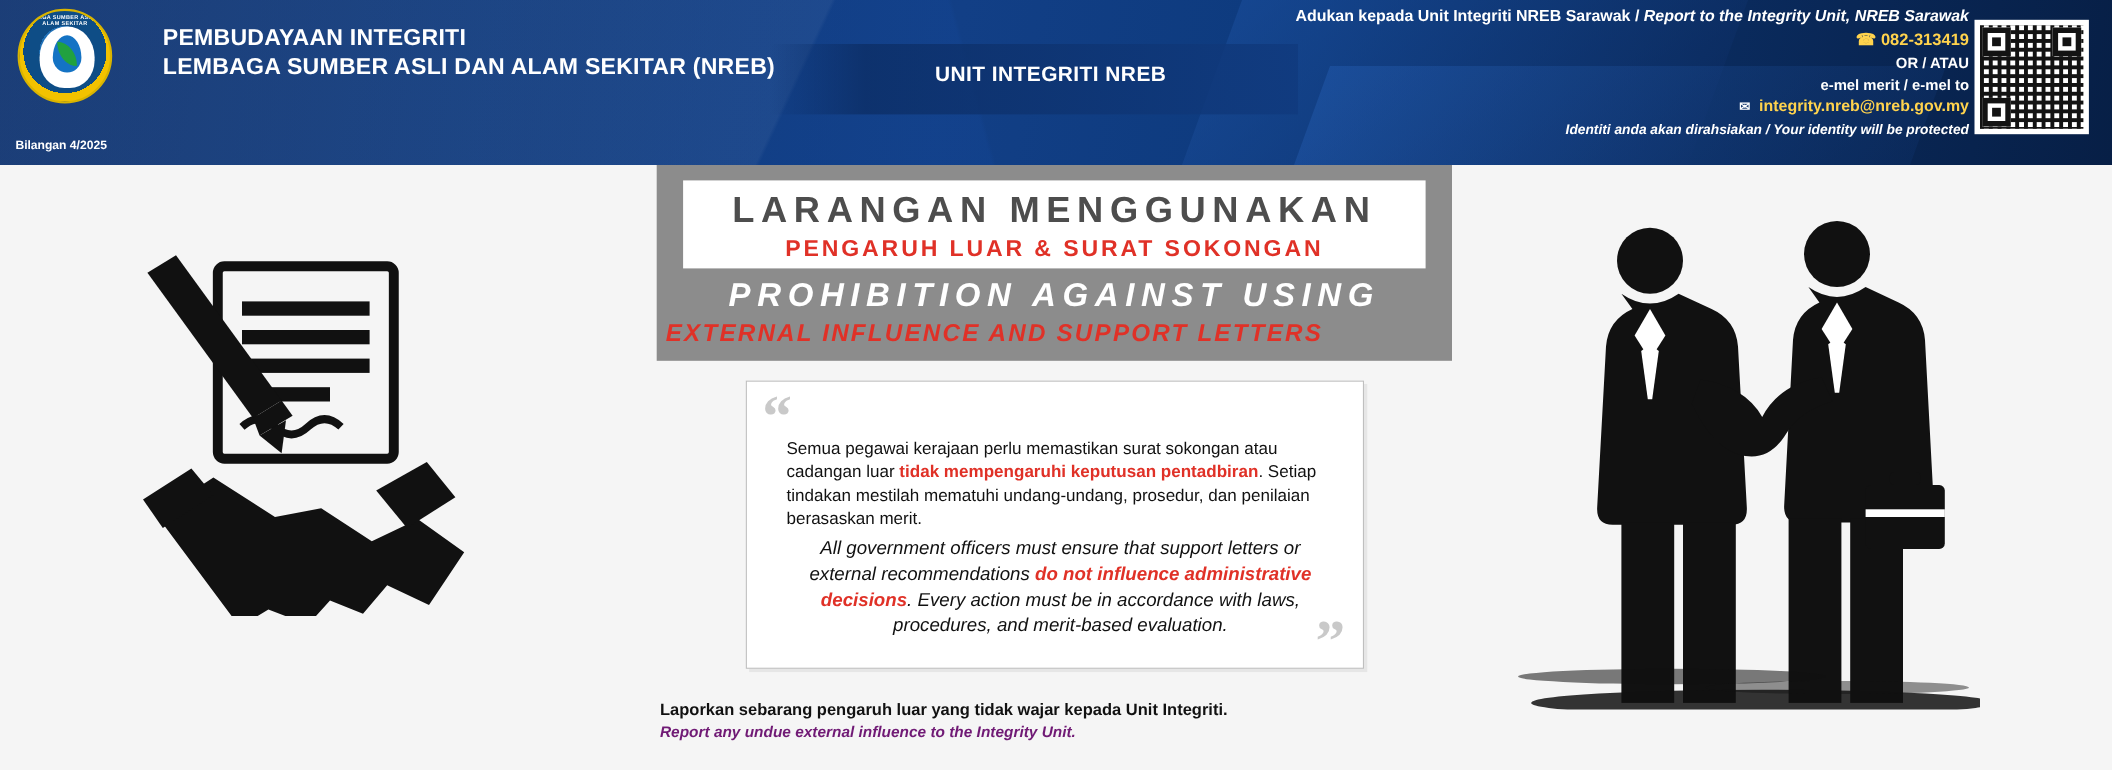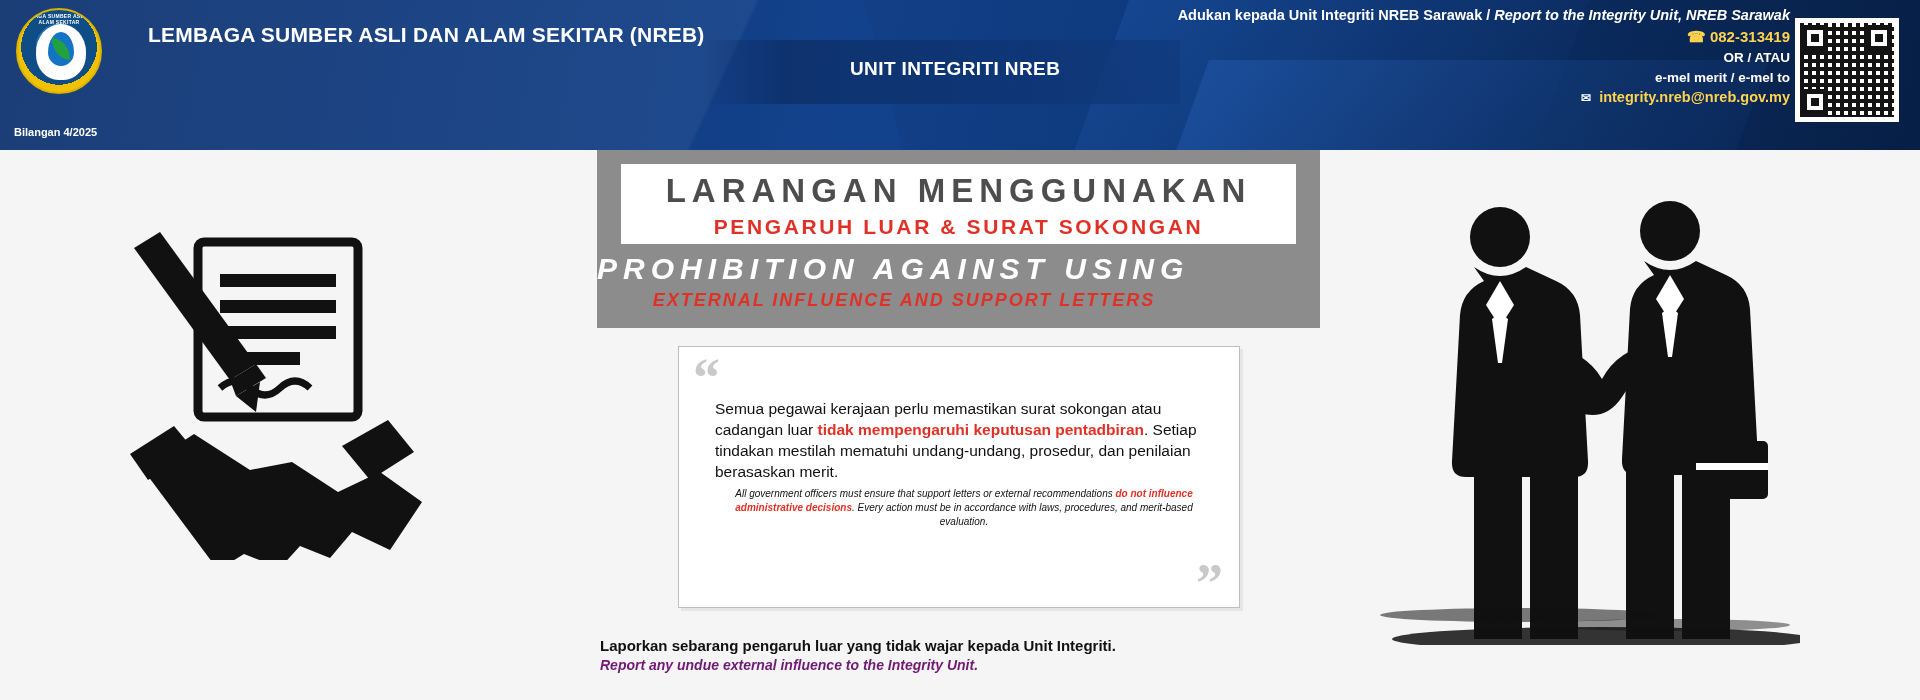--- a/index.html
+++ b/index.html
@@ -168,28 +168,28 @@
   .title-ms-main {
     font-size: 33px; font-weight: bold; color: #4d4d4d;
     letter-spacing: 6px; line-height: 1.1;
   }
   .title-ms-sub {
     font-size: 21px; font-weight: bold; color: #e03127;
     letter-spacing: 2.6px; margin-top: 6px;
   }
   .title-en-main {
     position: absolute; left: 0; top: 102px; width: 723px;
-    text-align: left;
+    text-align: center;
     font-size: 30px; font-weight: bold; font-style: italic; color: #ffffff;
     letter-spacing: 6px;
   }
   .title-en-sub {
     position: absolute; left: 0; top: 140px; width: 614px;
     text-align: center;
-    font-size: 18px; font-weight: bold; font-style: italic; color: #e03127;
+    font-size: 22px; font-weight: bold; font-style: italic; color: #e03127;
     letter-spacing: 2px;
   }
 
   
   .quote-card {
     position: absolute; left: 678px; top: 346px;
     width: 562px; height: 262px;
     background: #ffffff;
     border: 1px solid #bfbfbf;
     box-shadow: 3px 3px 0 rgba(0,0,0,.06);
@@ -203,21 +203,21 @@
   }
   .qm-open { left: 14px; top: 10px; }
   .qm-close { right: 16px; bottom: 2px; }
   .quote-ms {
     position: absolute; left: 36px; top: 52px; width: 496px;
     text-align: left; font-size: 15.5px; color: #111; line-height: 1.35;
   }
   .quote-ms .hl { color: #e03127; font-weight: bold; }
   .quote-en {
     position: absolute; left: 42px; top: 140px; width: 486px;
-    text-align: center; font-size: 10px; font-style: italic; color: #111; line-height: 1.38;
+    text-align: center; font-size: 17px; font-style: italic; color: #111; line-height: 1.38;
   }
   .quote-en .hl { color: #e03127; font-weight: bold; font-style: italic; }
 
   
   .footer-call {
     position: absolute; left: 600px; top: 636px; width: 720px;
     text-align: left; z-index: 3;
   }
   .fc-ms { font-size: 15px; font-weight: bold; color: #111; line-height: 1.35; }
   .fc-en { font-size: 14px; font-weight: bold; font-style: italic; color: #701a75; line-height: 1.4; }
@@ -239,20 +239,21 @@
     <div class="logo-wrap">
       <div class="logo-circle">
         <div class="logo-ring-text">LEMBAGA SUMBER ASLI DAN ALAM SEKITAR</div>
         <div class="logo-inner"></div>
         <div class="logo-drop"></div>
         <div class="logo-leaf"></div>
       </div>
     </div>
 
     <div class="brand">
+      <div class="l1">PEMBUDAYAAN INTEGRITI</div>
       <div class="l2">LEMBAGA SUMBER ASLI DAN ALAM SEKITAR (NREB)</div>
     </div>
 
     <div class="bilangan">Bilangan 4/2025</div>
 
     <div class="unit-banner">
       <div class="txt">UNIT INTEGRITI NREB</div>
     </div>
 
     <div class="report-block">
@@ -264,20 +265,21 @@
       <div class="rb-phone">
         <span>☎</span>
         <span>082-313419</span>
       </div>
       <div class="rb-or">OR / ATAU</div>
       <div class="rb-email-label">e-mel  merit  /  e-mel to</div>
       <div class="rb-email">
         <span class="mail-ico">✉</span>
         <span>integrity.nreb@nreb.gov.my</span>
       </div>
+      <div class="rb-protect">Identiti anda akan dirahsiakan / Your identity will be protected</div>
     </div>
 
     <div class="qr">
       <div class="qr-inner">
         <div class="qr-eye tl">
             <i></i>
           </div>
         <div class="qr-eye tr">
             <i></i>
           </div>

